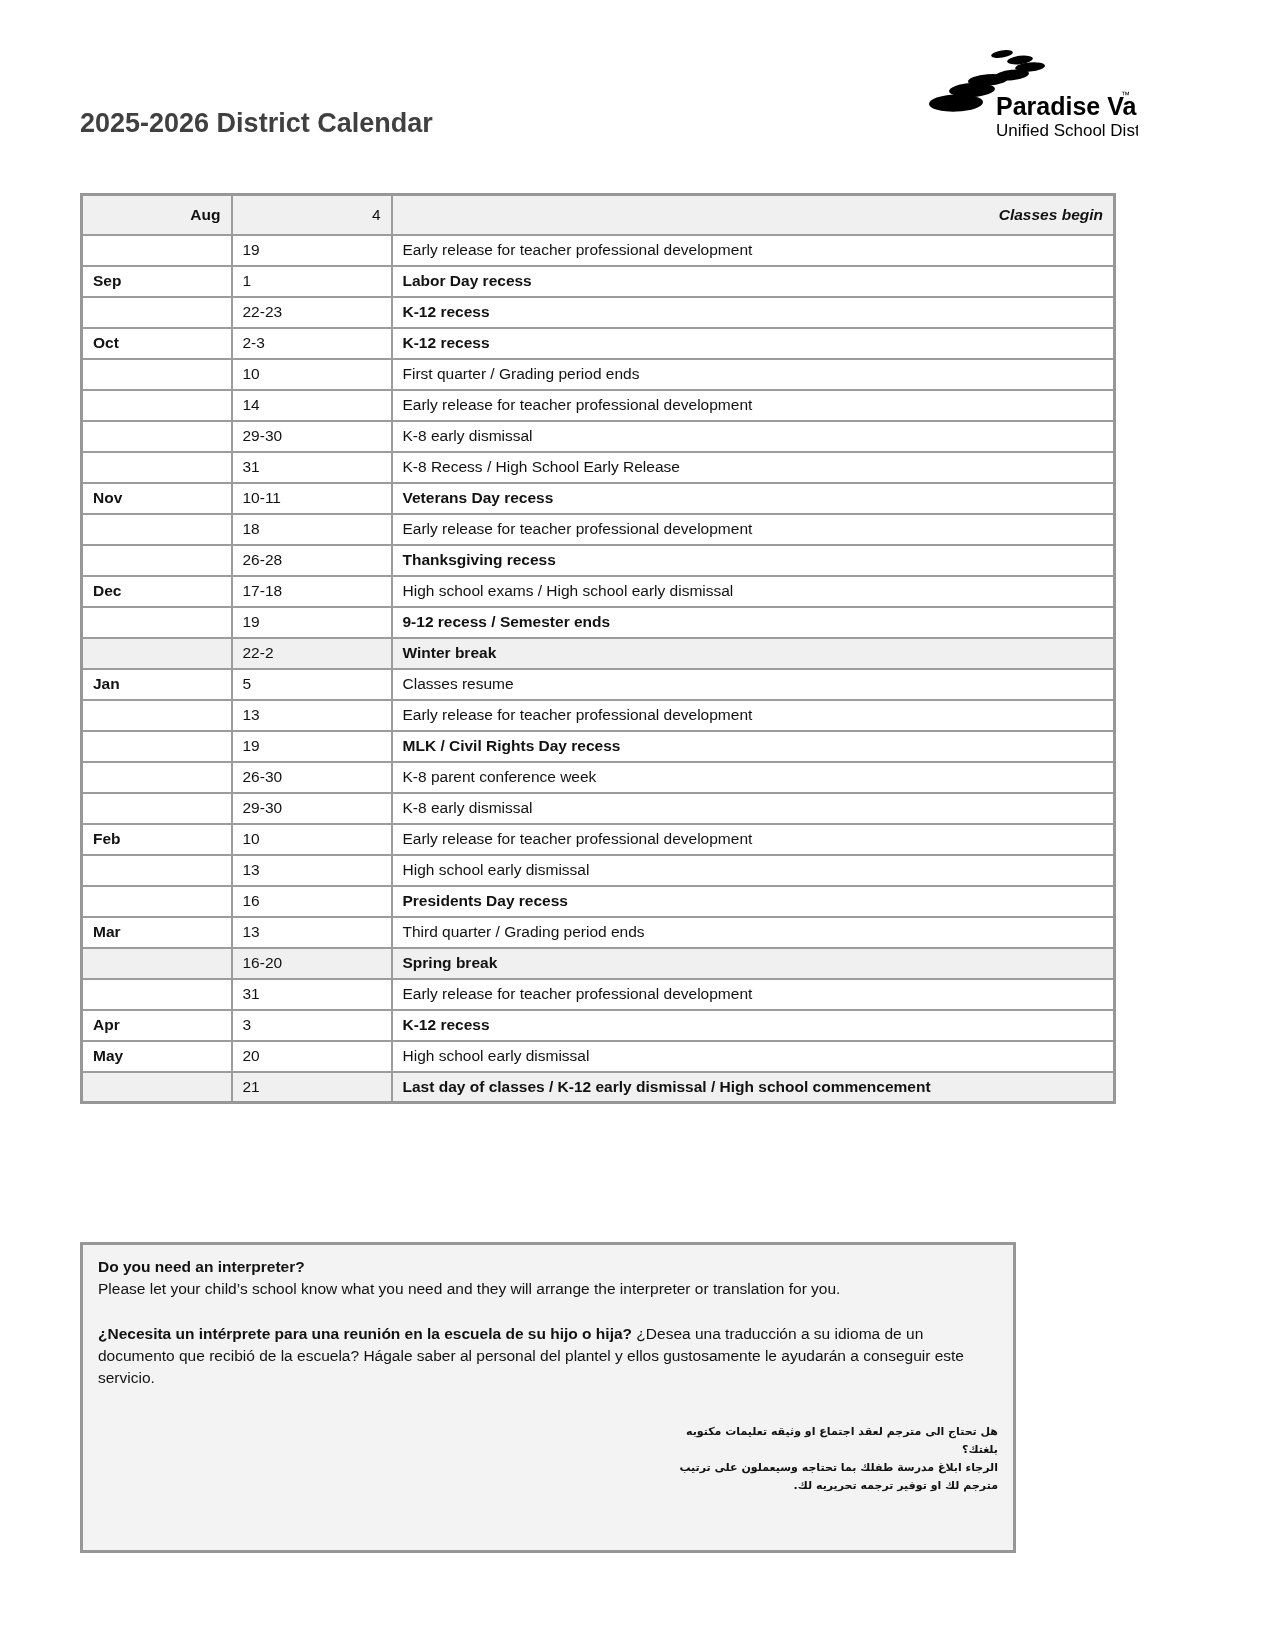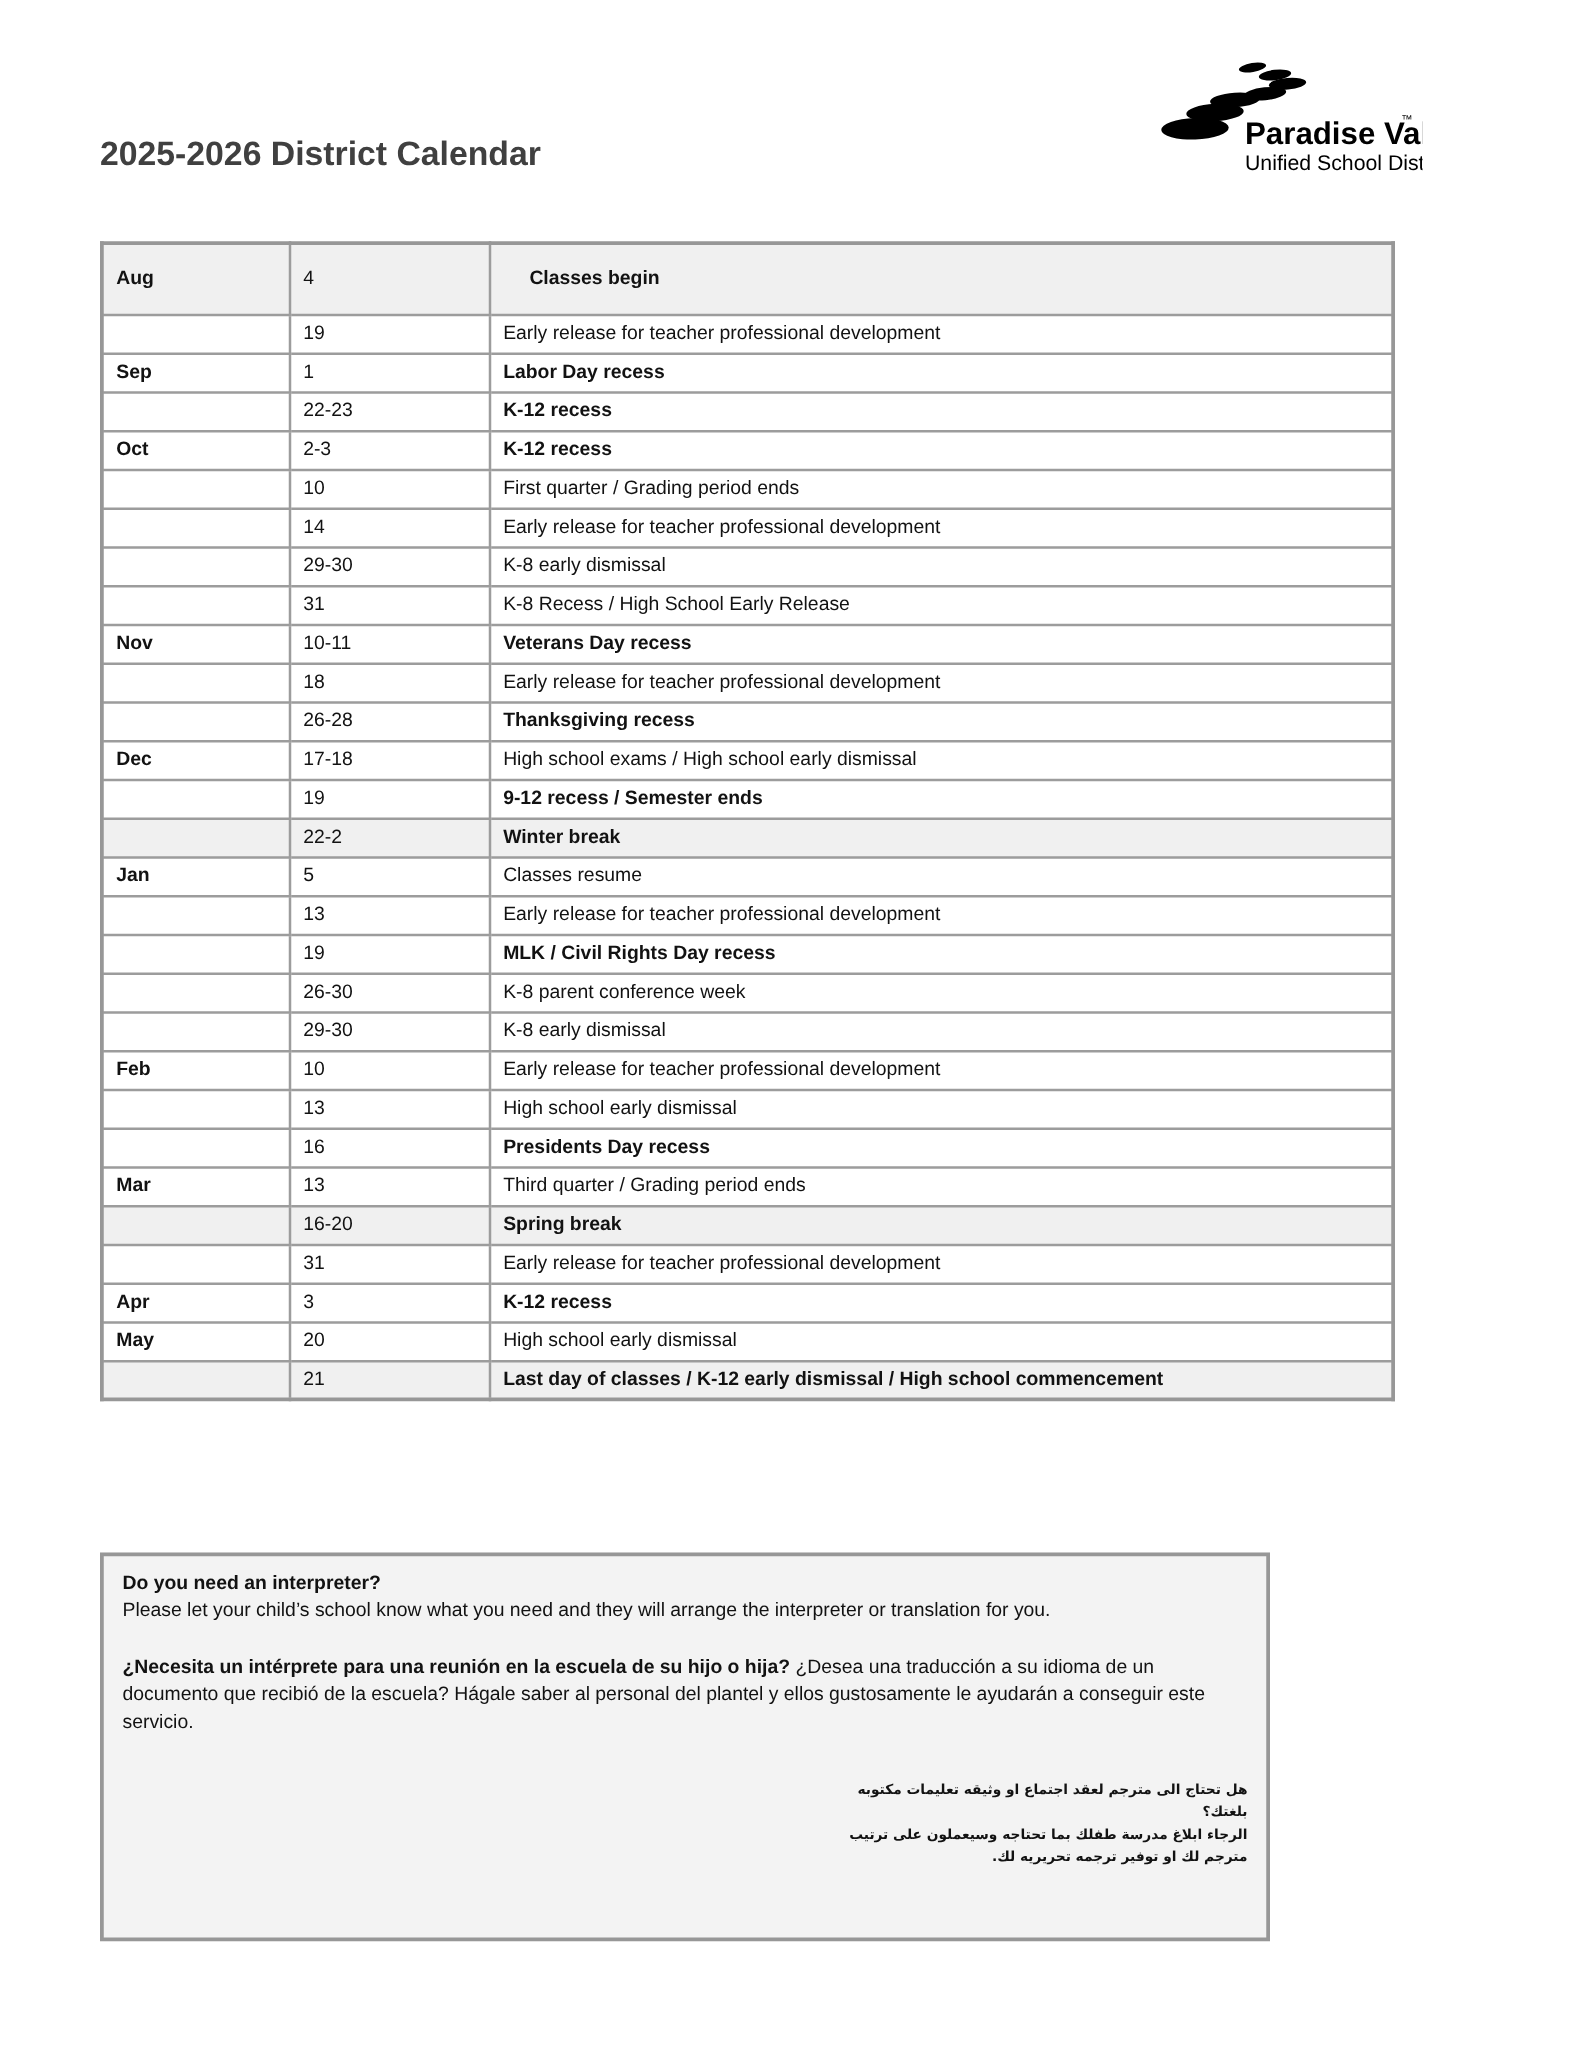--- a/index.html
+++ b/index.html
@@ -25,22 +25,22 @@
   }
   table.calendar td {
     border:2px solid #9c9c9c;
     font-size:15.5px;
     height:31px;
     padding:2px 10px;
     vertical-align:middle;
     background:#fff;
     color:#121212;
   }
-  table.calendar tr:first-child td { height:57px; }
-  table.calendar tr:first-child td.col-event { padding-left:31px; }
+  table.calendar tr:first-child td { height:40px;text-align:right; }
+  table.calendar tr:first-child td.col-event { padding-left:31px;font-style:italic; }
   td.col-month { width:150px; font-weight:bold; }
   td.col-date  { width:160px; }
   tr.bold td.col-event { font-weight:bold; }
   tr.shaded td { background:#f0f0f0; }
 
   .interpreter-box {
     position:absolute; left:80px; top:1242px; width:936px; height:311px;
     background:#f3f3f3;
     border:3px solid #979797;
     padding:11px 15px;

